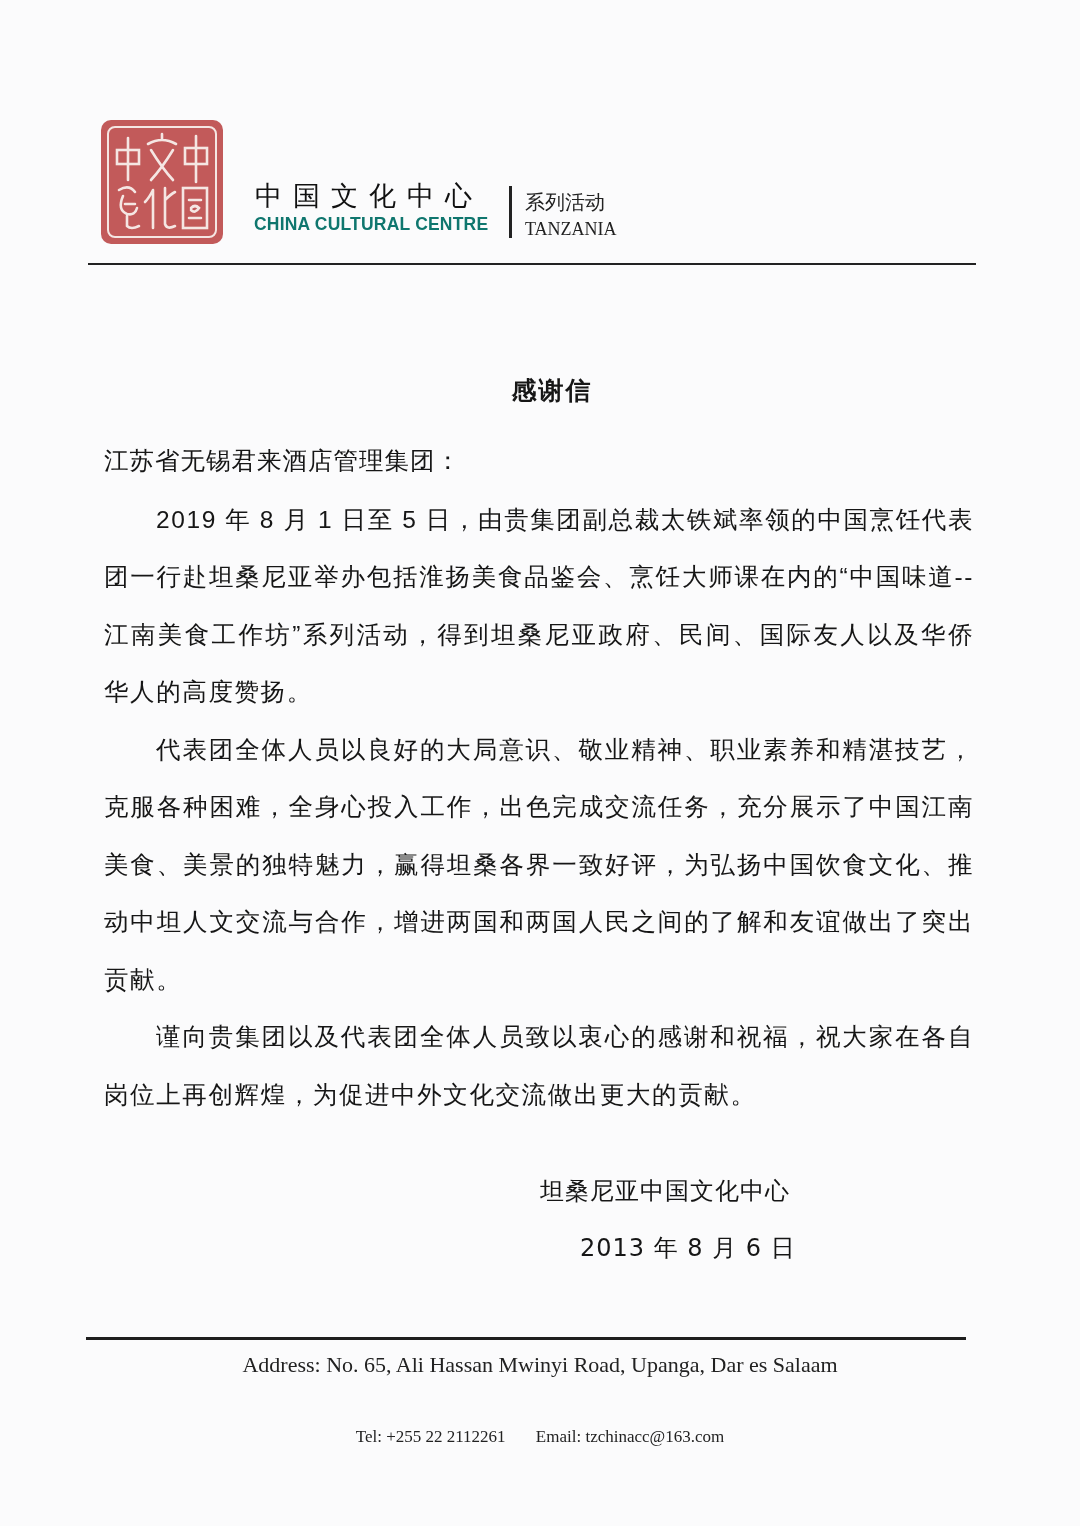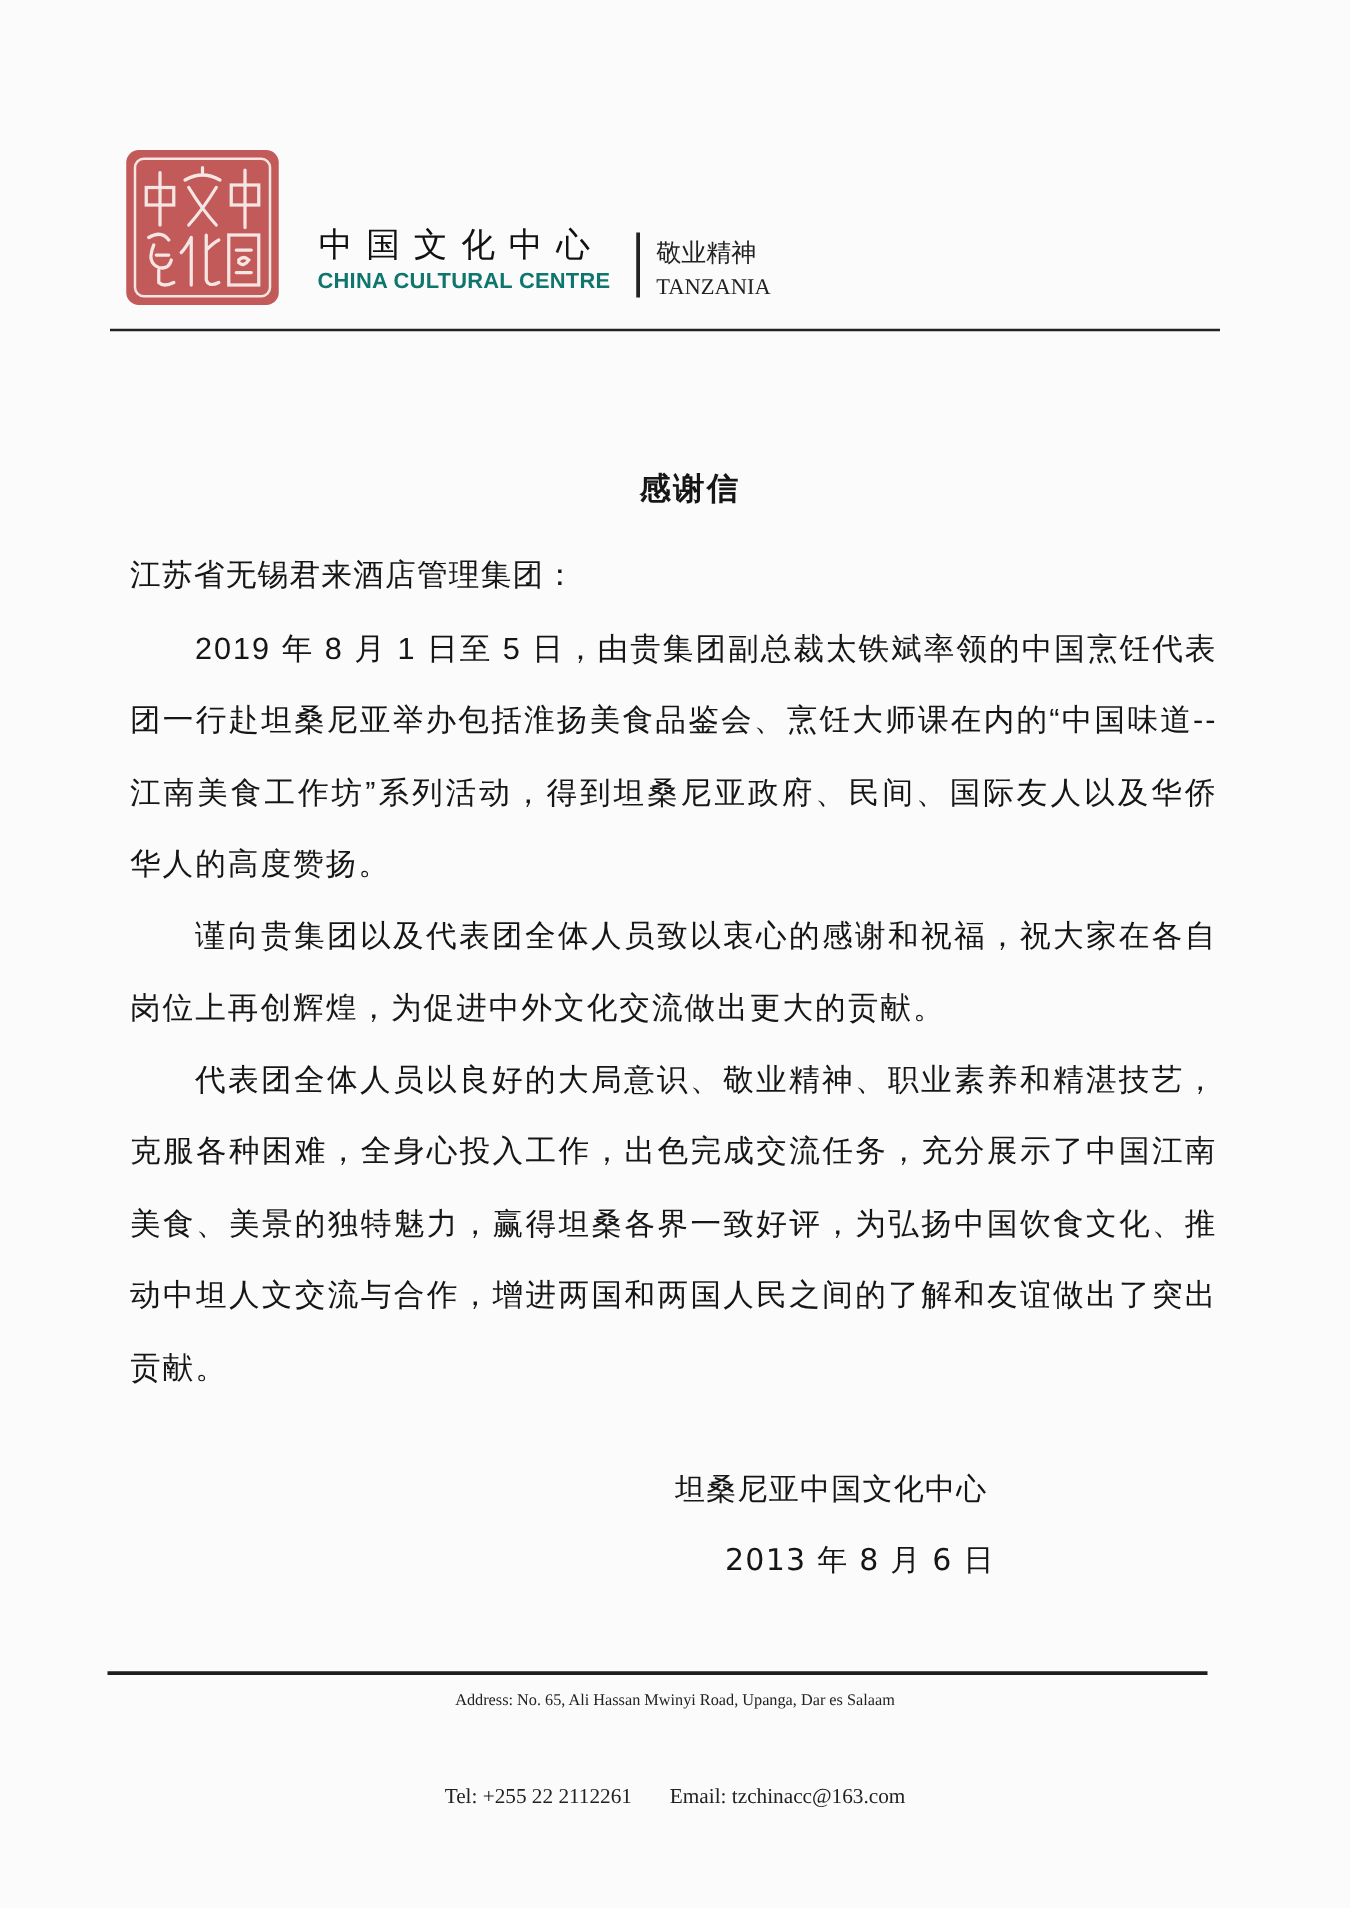--- a/index.html
+++ b/index.html
@@ -76,21 +76,21 @@
     position: absolute; left: 580px; top: 1232px;
     font-size: 24px; letter-spacing: 1px;
     font-family: "DejaVu Sans", sans-serif;
   }
   .footer-rule {
     position: absolute; left: 86px; top: 1337px; width: 880px; height: 3px;
     background: #1e1e1e;
   }
   .footer-address {
     position: absolute; left: 0; width: 1080px; top: 1352px;
-    text-align: center; font-family: "Liberation Serif", serif; font-size: 13px; color: #222;
+    text-align: center; font-family: "Liberation Serif", serif; font-size: 22px; color: #222;
   }
   .footer-contact {
     position: absolute; left: 0; width: 1080px; top: 1381px;
     text-align: center; font-family: "Liberation Serif", serif; font-size: 17px; color: #222; margin-top: 46px;
   }
   .footer-contact span + span { margin-left: 26px; }
 </style>
 </head>
 <body>
 
@@ -111,32 +111,32 @@
 
       <path d="M52 70 L52 108 M52 70 Q48 78 44 82 M64 68 L64 104 Q66 110 74 106 M64 80 Q70 74 74 72"></path>
 
       <rect x="82" y="68" width="24" height="40"></rect>
       <path d="M88 80 L100 80 M90 88 Q94 84 98 88 Q94 94 90 90 M88 98 L100 98"></path>
     </svg>
   </div>
   <div class="brand-cn">中国文化中心</div>
   <div class="brand-en">CHINA CULTURAL CENTRE</div>
   <div class="brand-divider"></div>
-  <div class="brand-country-cn">敬业精神</div>
+  <div class="brand-country-cn">系列活动</div>
   <div class="brand-country-en">TANZANIA</div>
   <div class="header-rule"></div>
 </div>
 
 <h1 class="title" style="margin:0;padding-left:12px;">感谢信</h1>
 
 <div class="letter-body">
   <p class="salutation">江苏省无锡君来酒店管理集团：</p>
   <p class="para">2019 年 8 月 1 日至 5 日，由贵集团副总裁太铁斌率领的中国烹饪代表团一行赴坦桑尼亚举办包括淮扬美食品鉴会、烹饪大师课在内的“中国味道--江南美食工作坊”系列活动，得到坦桑尼亚政府、民间、国际友人以及华侨华人的高度赞扬。</p>
+  <p class="para">代表团全体人员以良好的大局意识、敬业精神、职业素养和精湛技艺，克服各种困难，全身心投入工作，出色完成交流任务，充分展示了中国江南美食、美景的独特魅力，赢得坦桑各界一致好评，为弘扬中国饮食文化、推动中坦人文交流与合作，增进两国和两国人民之间的了解和友谊做出了突出贡献。</p>
   <p class="para">谨向贵集团以及代表团全体人员致以衷心的感谢和祝福，祝大家在各自岗位上再创辉煌，为促进中外文化交流做出更大的贡献。</p>
-  <p class="para">代表团全体人员以良好的大局意识、敬业精神、职业素养和精湛技艺，克服各种困难，全身心投入工作，出色完成交流任务，充分展示了中国江南美食、美景的独特魅力，赢得坦桑各界一致好评，为弘扬中国饮食文化、推动中坦人文交流与合作，增进两国和两国人民之间的了解和友谊做出了突出贡献。</p>
 </div>
 
 <div class="sign-org">坦桑尼亚中国文化中心</div>
 <div class="sign-date">2013 年 8 月 6 日</div>
 
 <div>
   <div class="footer-rule"></div>
   <div class="footer-address">Address: No. 65, Ali Hassan Mwinyi Road, Upanga, Dar es Salaam</div>
   <div class="footer-contact">
     <span>Tel: +255 22 2112261</span>

